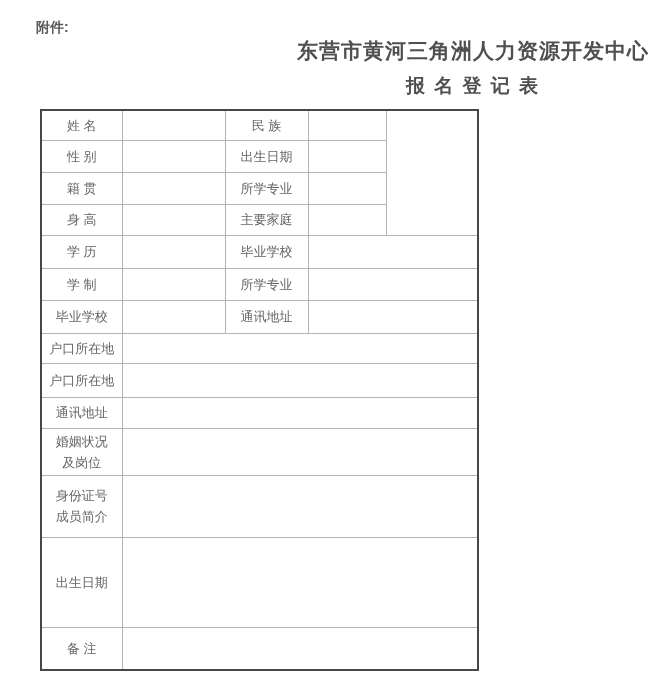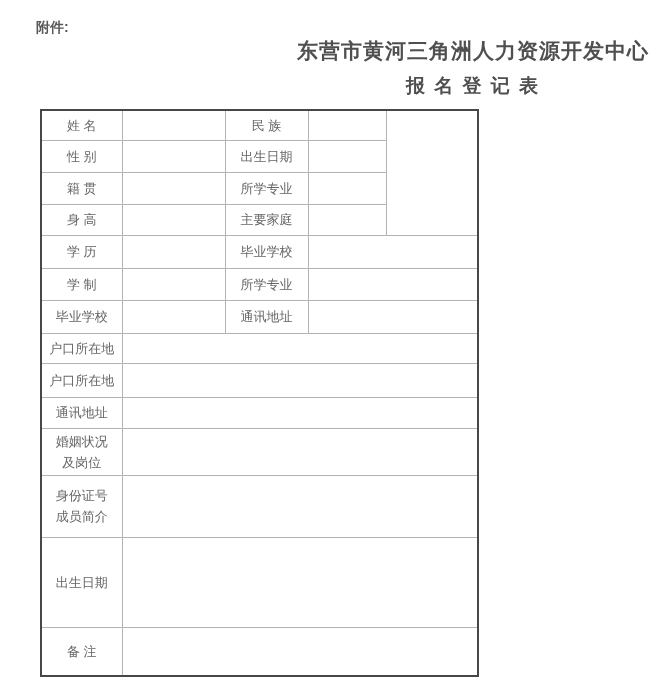--- a/index.html
+++ b/index.html
@@ -148,20 +148,20 @@
       </tr>
       <tr style="height:62px">
         <td class="lbl">身份证号
 成员简介</td>
         <td class="val" colspan="4"></td>
       </tr>
       <tr style="height:90px">
         <td class="lbl">出生日期</td>
         <td class="val" colspan="4"></td>
       </tr>
-      <tr style="height:49px">
+      <tr style="height:43px">
         <td class="lbl">备 注</td>
         <td class="val" colspan="4"></td>
       </tr>
     </tbody>
   </table>
 
 </div>
 
 </body></html>

